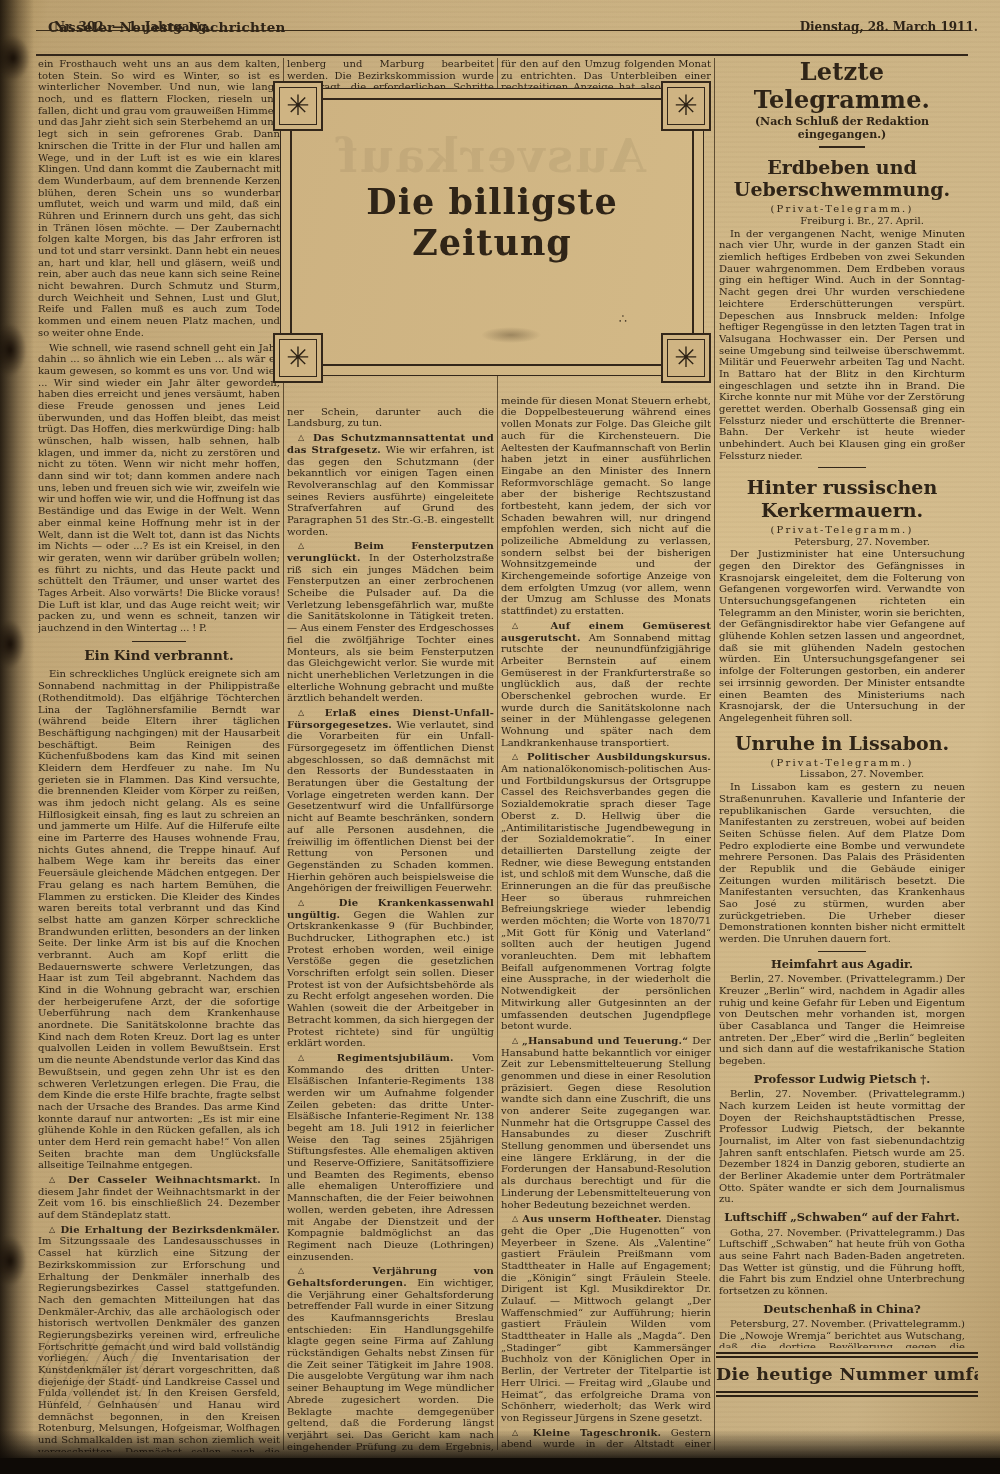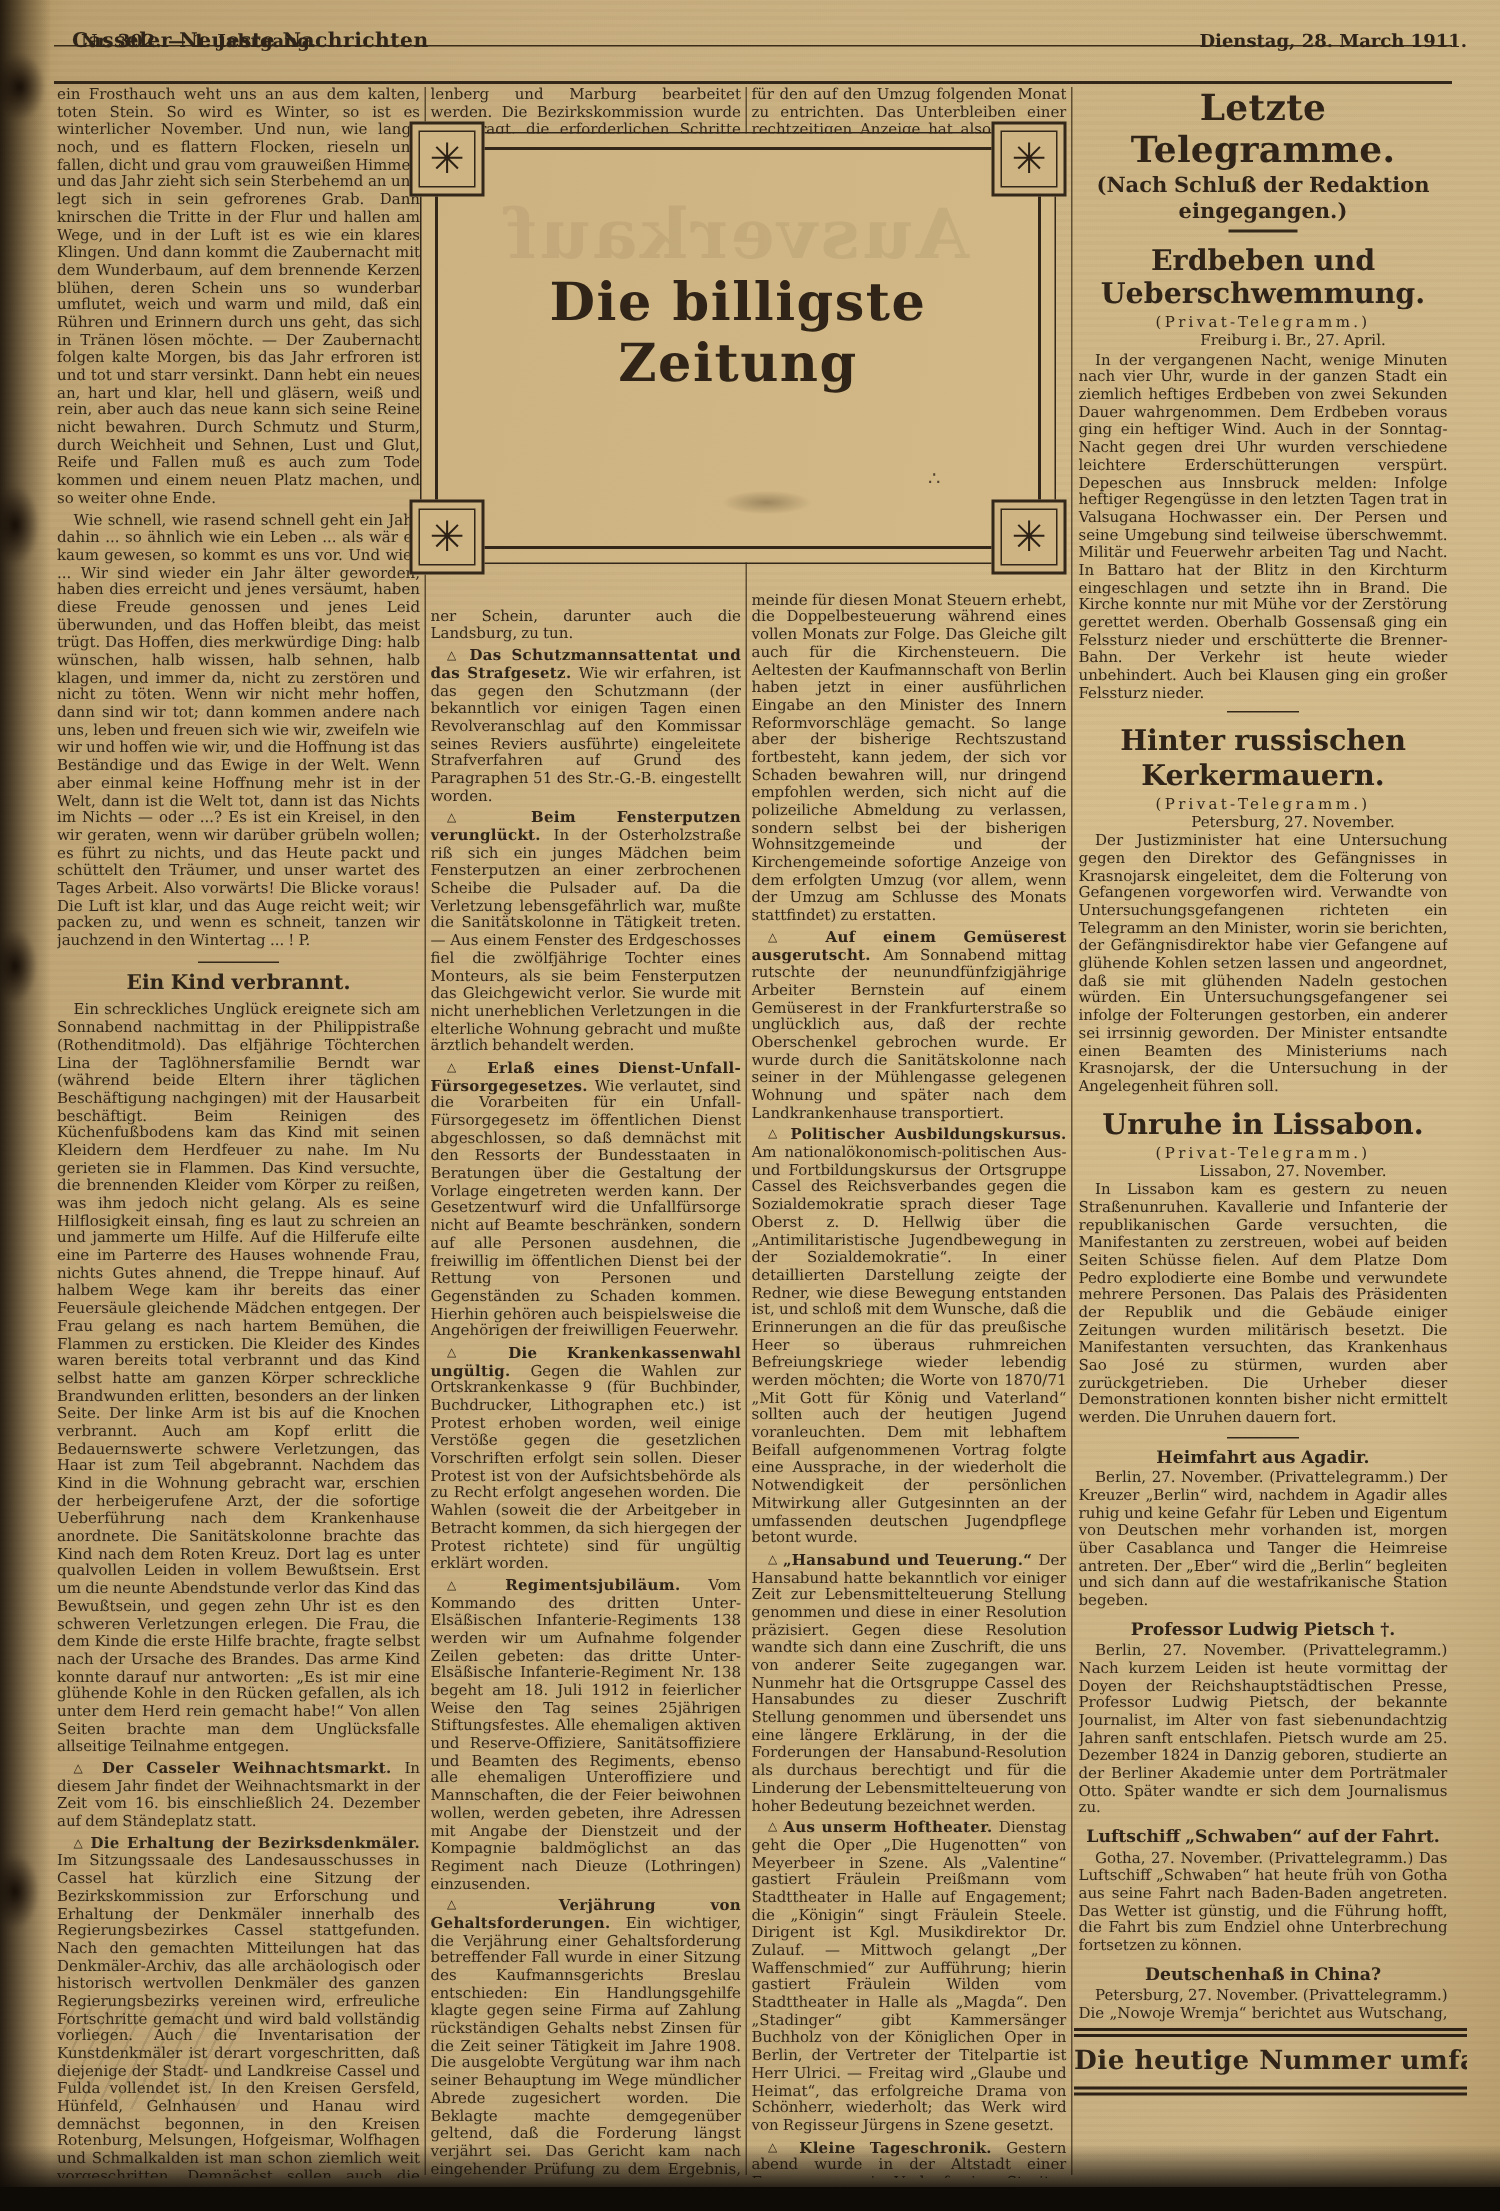--- a/index.html
+++ b/index.html
@@ -54,21 +54,21 @@
   .corner span{font-family:"DejaVu Sans",sans-serif;font-size:28px;line-height:1;color:#2c2114;z-index:2;}
   .c-tl{left:-8px;top:-8px;} .c-tr{right:-8px;top:-8px;} .c-bl{left:-8px;bottom:-8px;} .c-br{right:-8px;bottom:-8px;}
   .ad-title{position:absolute;left:0;right:0;top:92px;text-align:center;font-size:35px;font-weight:bold;letter-spacing:1px;}
   .ad-body{position:absolute;left:72px;width:290px;top:158px;font-size:11.5px;line-height:1.3;text-align:justify;}
   .ad-mark{position:absolute;right:76px;top:222px;font-size:13px;opacity:.8;}
   .ad-smudge{position:absolute;left:200px;top:238px;width:60px;height:16px;border-radius:50%;
           background:radial-gradient(closest-side,rgba(60,45,25,.35),rgba(60,45,25,0));}
 
   
   .tg-title{font-size:24px;font-weight:bold;text-align:center;margin:0 0 2px 0;letter-spacing:.2px;}
-  .tg-subtitle{font-size:14px;font-weight:bold;text-align:center;margin:0 0 4px 0;}
+  .tg-subtitle{font-size:11px;font-weight:bold;text-align:center;margin:0 0 4px 0;}
   .title-rule{width:46px;margin:0 auto 6px auto;border-top:2.5px solid #33271a;}
   .tg{margin-bottom:5px;}
   .tg-h{font-weight:bold;text-align:center;margin:6px 0 2px 0;font-size:11.5px;}
   .tg-h.big{font-size:19px;margin:8px 0 3px 0;}
   .tg-sub{text-align:center;font-size:10px;}
   .tg-sub.spaced{letter-spacing:2.2px;}
   .tg-sub.dateline{margin-bottom:1px;padding-left:40px;}
   .tg-body{text-indent:11px;margin:0;}
   .short-rule{width:48px;margin:6px auto 2px auto;border-top:1.5px solid #33271a;}
 

